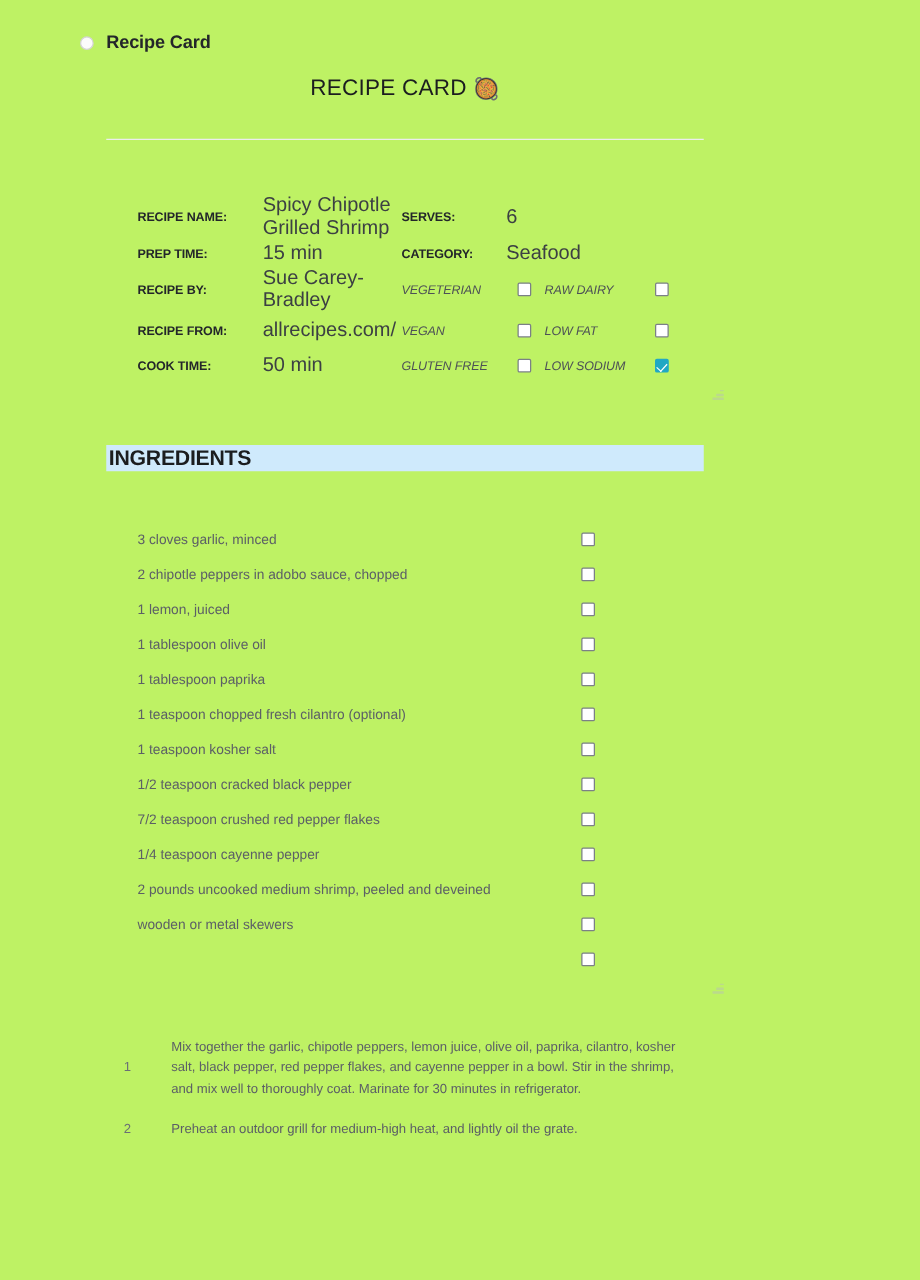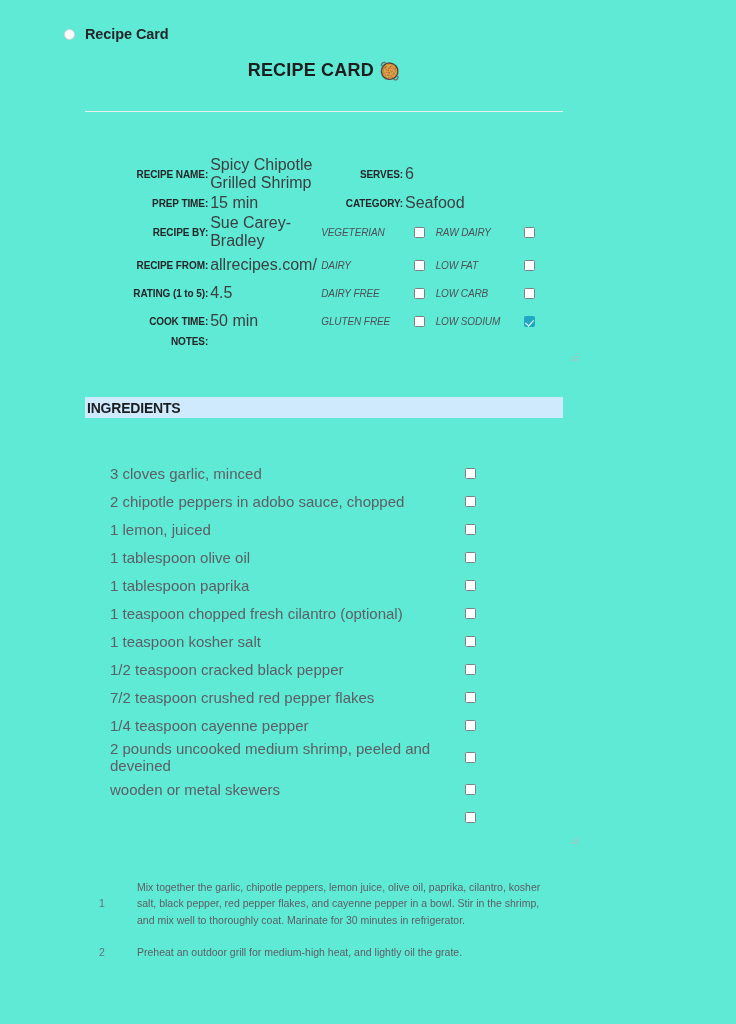--- a/index.html
+++ b/index.html
@@ -10,21 +10,21 @@
     background: #ffffff;
     font-family: "Liberation Sans", sans-serif;
     color: #3c4043;
     overflow: hidden;
   }
 
   .page {
     position: relative;
     width: 736px;
     height: 1024px;
-    background: #5eead4;
+    background: #bef264;
   }
 
   
   .doc-header {
     position: absolute;
     left: 64px;
     top: 26px;
     display: flex;
     align-items: center;
     gap: 10px;
@@ -48,21 +48,21 @@
   .content {
     position: absolute;
     left: 85px;
     top: 52px;
     width: 478px;
   }
 
   .card-title {
     text-align: center;
     font-size: 18px;
-    font-weight: bold;
+    font-weight: normal;
     color: #1b1d1f;
     letter-spacing: 0.2px;
     padding-top: 8px;
   }
   .card-title .emoji {
     font-size: 17px;
     vertical-align: -1px;
     margin-left: 5px;
   }
 
@@ -74,21 +74,20 @@
 
   
   .table-wrap {
     position: relative;
   }
   td.lbl {
     font-weight: bold;
     color: #23262a;
     font-size: 10px;
     letter-spacing: -0.1px;
-    text-align: right;
   }
   td.diet {
     font-style: italic;
     color: #4d5156;
     font-size: 10px;
     letter-spacing: -0.1px;
   }
   td.ck {
     text-align: center;
     padding: 4px 0;
@@ -147,32 +146,32 @@
   
   .banner {
     margin-top: 48px;
     background: #cfeafc;
     height: 21px;
     display: flex;
     align-items: center;
     padding-left: 2px;
   }
   .banner span {
-    font-size: 14px;
+    font-size: 17px;
     font-weight: bold;
     color: #1b1d1f;
     letter-spacing: -0.2px;
   }
 
   
   .ing-block { margin-top: 40px; padding-left: 23px; }
   table.ing { width: 398px; }
   table.ing td.name {
     width: 330px;
-    font-size: 15px;
+    font-size: 11px;
     color: #5c6066;
     height: 22px;
   }
   table.ing td.ck { width: 68px; }
 
   
   .dir-block { margin-top: 38px; padding-left: 0px; }
   table.dir { width: 478px; margin-left: 3px; }
   table.dir td.num {
     width: 24px;
@@ -231,45 +230,33 @@
               <td class="lbl">RECIPE BY:</td>
               <td>Sue Carey-Bradley</td>
               <td class="diet">VEGETERIAN</td>
               <td class="ck" style="width:28px"><span class="box"></span></td>
               <td class="diet" style="width:76px">RAW DAIRY</td>
               <td class="ck" style="width:28px"><span class="box"></span></td>
             </tr>
             <tr>
               <td class="lbl">RECIPE FROM:</td>
               <td>allrecipes.com/</td>
-              <td class="diet">DAIRY</td>
+              <td class="diet">VEGAN</td>
               <td class="ck"><span class="box"></span></td>
               <td class="diet">LOW FAT</td>
-              <td class="ck"><span class="box"></span></td>
-            </tr>
-            <tr>
-              <td class="lbl">RATING (1 to 5):</td>
-              <td>4.5</td>
-              <td class="diet">DAIRY FREE</td>
-              <td class="ck"><span class="box"></span></td>
-              <td class="diet">LOW CARB</td>
               <td class="ck"><span class="box"></span></td>
             </tr>
             <tr>
               <td class="lbl">COOK TIME:</td>
               <td>50 min</td>
               <td class="diet">GLUTEN FREE</td>
               <td class="ck"><span class="box"></span></td>
               <td class="diet">LOW SODIUM</td>
               <td class="ck"><span class="box checked"></span></td>
             </tr>
-            <tr>
-              <td class="lbl">NOTES:</td>
-              <td colspan="6"></td>
-            </tr>
           </tbody>
         </table>
         <div class="grip">
             <i></i>
             <i></i>
             <i></i>
           </div>
       </div>
     </div>
 

